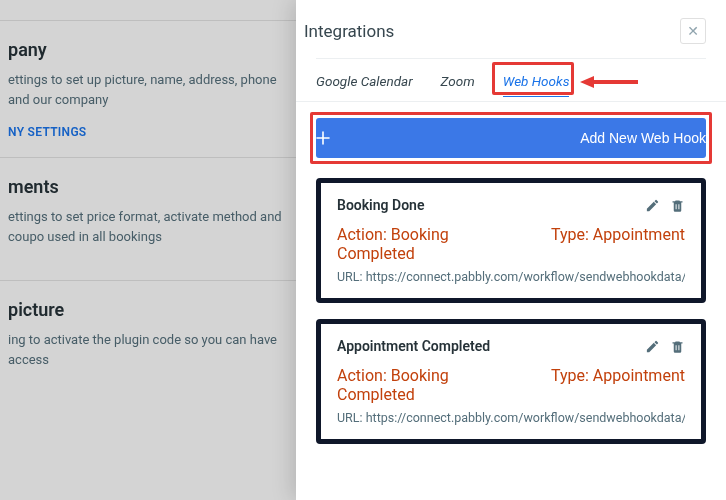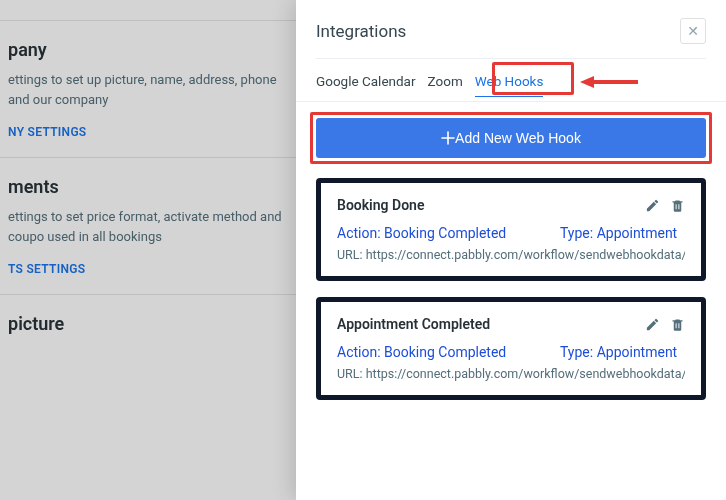--- a/index.html
+++ b/index.html
@@ -58,21 +58,21 @@
     height: 500px;
     background: #fff;
     box-shadow: -4px 0 20px rgba(0,0,0,0.15);
     display: flex;
     flex-direction: column;
   }
   .panel-header {
     display: flex;
     align-items: center;
     justify-content: space-between;
-    padding: 18px 20px 14px 20px;
+    padding: 18px 20px 14px 8px;
   }
   .panel-title {
     font-size: 17px;
     color: #37474f;
     font-weight: 400;
   }
   .close-btn {
     width: 26px;
     height: 26px;
     border: 1px solid #e0e0e0;
@@ -85,24 +85,25 @@
     justify-content: center;
     cursor: pointer;
   }
   .panel-divider {
     height: 1px;
     background: #eceff1;
     margin: 0 20px;
   }
   .tabs {
     display: flex;
-    gap: 12px;
+    gap: 28px;
     padding: 14px 20px 0 20px;
     border-bottom: 1px solid #eceff1;
     position: relative;
+    font-style: italic;
   }
   .tab {
     font-size: 13.5px;
     color: #37474f;
     padding-bottom: 12px;
     cursor: pointer;
     position: relative;
   }
   .tab.active {
     color: #1a73e8;
@@ -138,21 +139,21 @@
   .add-btn {
     width: 100%;
     background: #3b78e7;
     color: #fff;
     border: none;
     border-radius: 3px;
     height: 40px;
     font-size: 14px;
     display: flex;
     align-items: center;
-    justify-content: center;
+    justify-content: space-between;
     gap: 0;
     cursor: pointer;
   }
   .add-btn-highlight {
     position: absolute;
     inset: -6px;
     border: 3px solid #e53935;
     border-radius: 2px;
     pointer-events: none;
   }
@@ -174,23 +175,23 @@
     color: #263238;
   }
   .hook-actions {
     display: flex;
     gap: 10px;
     color: #546e7a;
   }
   .hook-actions span { cursor: pointer; display:flex; }
   .hook-row {
     display: flex;
-    gap: 33px;
-    font-size: 14px;
-    color: #1d4ed8;
+    gap: 24px;
+    font-size: 16px;
+    color: #c2410c;
     margin-bottom: 6px;
   }
   .hook-row .col1 { flex: 0 0 190px; }
   .hook-url {
     font-size: 12.5px;
     color: #546e7a;
     white-space: nowrap;
     overflow: hidden;
     text-overflow: clip;
   }
@@ -203,25 +204,25 @@
   <div class="bg-divider"></div>
   <div class="bg-section">
     <div class="bg-title">pany</div>
     <div class="bg-desc">ettings to set up picture, name, address, phone and our company</div>
     <div class="bg-link">NY SETTINGS</div>
   </div>
   <div class="bg-divider"></div>
   <div class="bg-section">
     <div class="bg-title">ments</div>
     <div class="bg-desc">ettings to set price format, activate method and coupo used in all bookings</div>
-    <div class="bg-link">TS SETTINGS</div>
   </div>
   <div class="bg-divider"></div>
   <div class="bg-section">
     <div class="bg-title">picture</div>
+    <div class="bg-desc">ing to activate the plugin code so you can have access</div>
   </div>
 </div>
 
 <div class="overlay"></div>
 
 <div class="panel">
   <div class="panel-header">
     <div class="panel-title">Integrations</div>
     <div class="close-btn">
       <span>✕</span>

